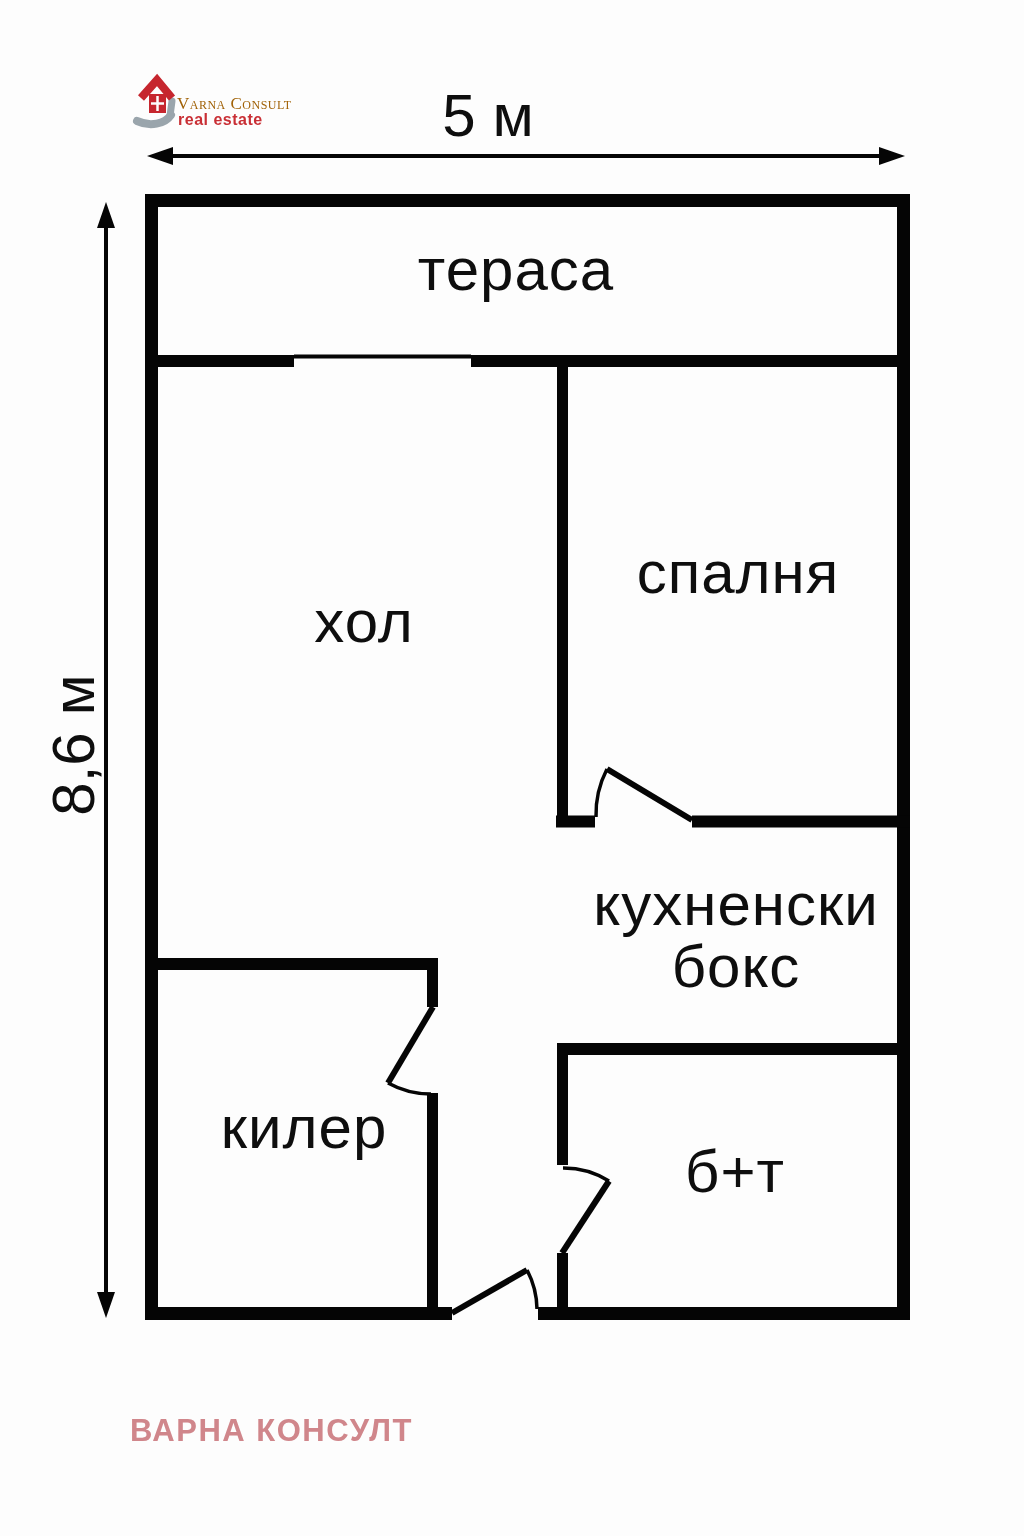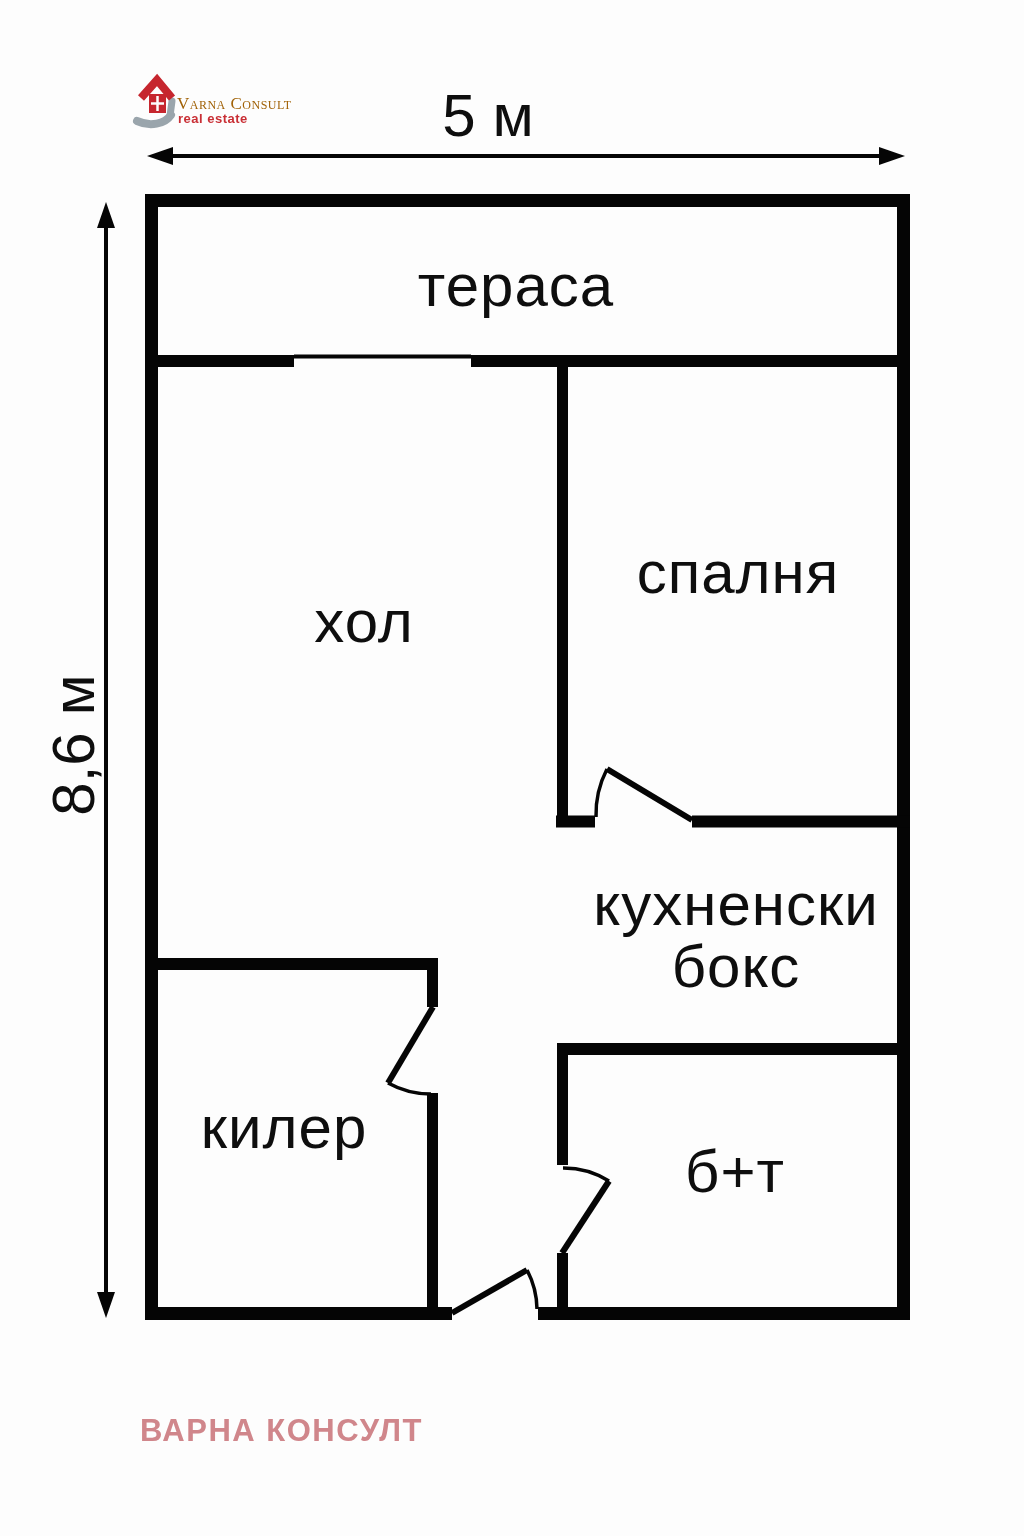--- a/index.html
+++ b/index.html
@@ -34,39 +34,38 @@
     transform:translate(-50%,-50%) rotate(-90deg);
   }
   #watermark{
     position:absolute;
     left:130px;top:1413px;
     font-size:31px;
     font-weight:bold;
     letter-spacing:1.5px;
     color:#d0868b;
     white-space:nowrap;
-    margin-left:10px;
   }
   #logo{
     position:absolute;left:130px;top:70px;
     width:190px;height:70px;
   }
   #logo svg{position:absolute;left:0;top:0;}
   #logo-title{
     position:absolute;left:47px;top:24px;
     font-family:"Liberation Serif","DejaVu Serif",serif;
     font-variant:small-caps;
     font-size:17px;
     letter-spacing:0.5px;
     color:#a16207;
     white-space:nowrap;
   }
   #logo-tagline{
     position:absolute;left:48px;top:41px;
-    font-size:13px;
+    font-size:16px;
     font-weight:bold;
     letter-spacing:0.5px;
     color:#c92f35;
     white-space:nowrap;
   }
 </style>
 </head>
 <body>
 
 <div id="stage">
@@ -134,25 +133,25 @@
       <path d="M607,769 A99,99 0 0 0 596,817"></path>
       <path d="M388,1083 A88,88 0 0 0 431,1094"></path>
       <path d="M609,1181 A86,86 0 0 0 563,1168"></path>
       <path d="M527,1270 A86,86 0 0 1 537,1309"></path>
     </g>
   </svg>
 
   <div class="dim-label" style="left:488px;top:115px;">5 м</div>
   <div class="dim-label vertical" style="left:73px;top:745px;">8,6 м</div>
 
-  <div class="room-label" style="left:516px;top:286px;">тераса</div>
+  <div class="room-label" style="left:516px;top:270px;">тераса</div>
   <div class="room-label" style="left:364px;top:622px;text-align:right;">хол</div>
   <div class="room-label" style="left:738px;top:573px;">спалня</div>
   <div class="room-label" style="left:736px;top:936px;">
     <div>кухненски</div>
     <div>бокс</div>
   </div>
-  <div class="room-label" style="left:284px;top:1128px;">килер</div>
+  <div class="room-label" style="left:304px;top:1128px;">килер</div>
   <div class="room-label" style="left:735px;top:1172px;">б+т</div>
 
   <div id="watermark">ВАРНА КОНСУЛТ</div>
 
 </div>
 
 </body></html>

